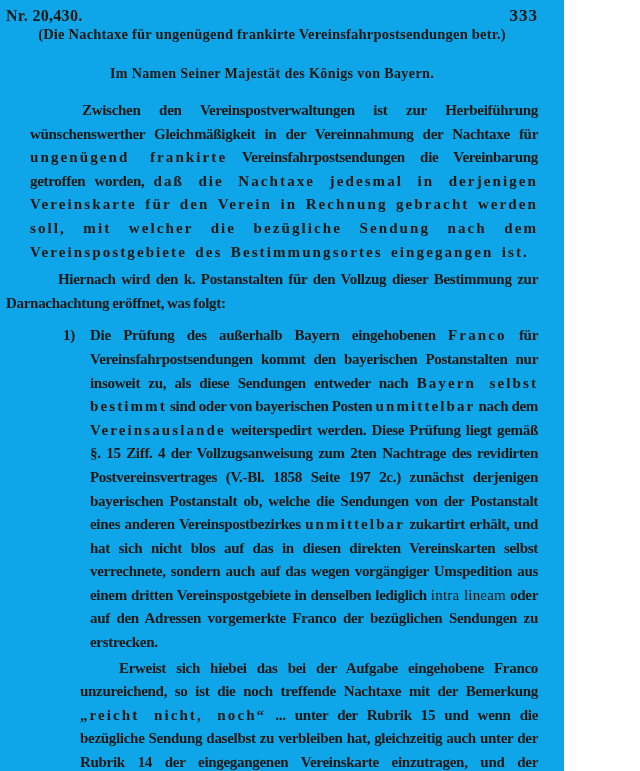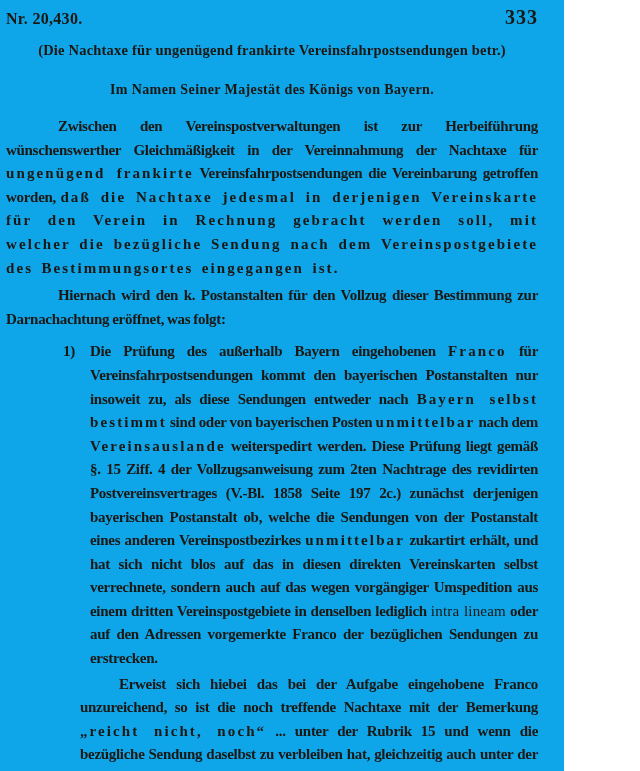--- a/index.html
+++ b/index.html
@@ -16,37 +16,36 @@
     -webkit-font-smoothing:antialiased;
   }
   .page-header{
     display:flex;
     justify-content:space-between;
     align-items:baseline;
     font-size:16px;
     letter-spacing:.3px;
   }
   .doc-number{font-size:16px;}
-  .page-number{font-size:20px;letter-spacing:1px;}
+  .page-number{font-size:17px;letter-spacing:1px;}
   .subject-line{
-    margin-top:13px;
     text-align:center;
     font-size:14.5px;
     letter-spacing:.2px;
   }
   .royal-title{
     margin-top:23px;
     text-align:center;
     font-size:14px;
     letter-spacing:.4px;
   }
   .document-body{font-size:15px;line-height:23.6px;letter-spacing:-.3px;word-spacing:-.5px;}
   .para{margin:0;text-align:justify;}
   .body-indent{text-indent:52px;}
-  .para:nth-child(1){margin-top:17px;}
+  .para:nth-child(1){margin-top:17px;margin-left:24px;}
   .para:nth-child(2){margin-top:4px;}
   .numbered{margin-left:84px;position:relative;margin-top:9px;}
   .item-number{position:absolute;left:-27px;top:0;}
   .sub{margin-left:74px;text-indent:39px;margin-top:2px;}
   .sp{letter-spacing:2.1px;word-spacing:2.5px;}
   .lat{font-weight:normal;letter-spacing:.2px;margin-top:40px;}
 </style>
 </head>
 <body>
 

